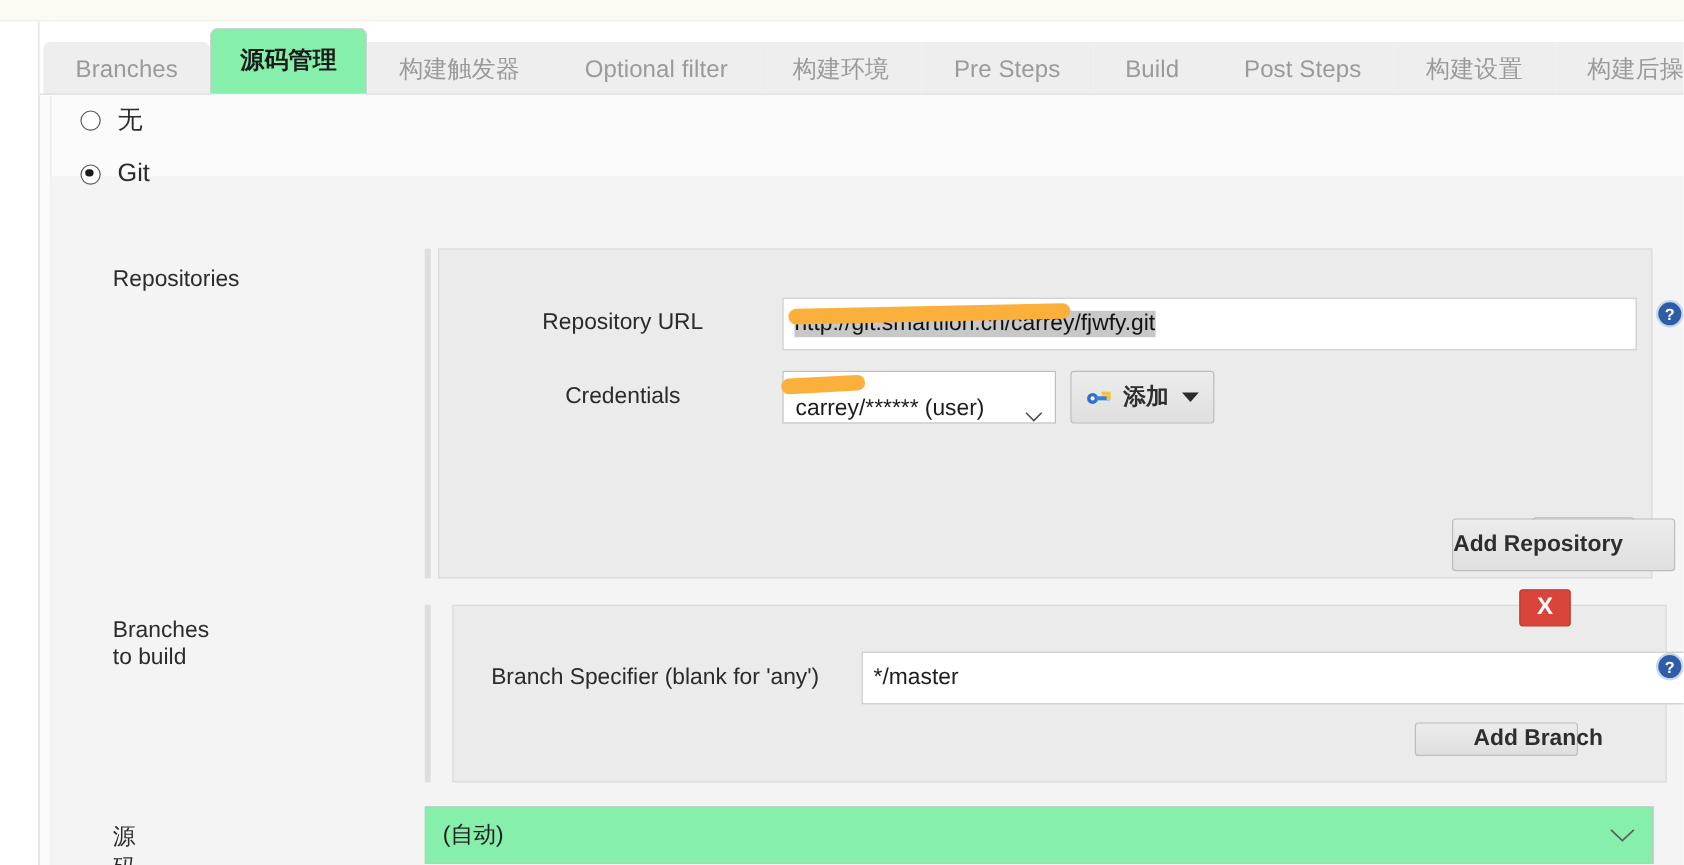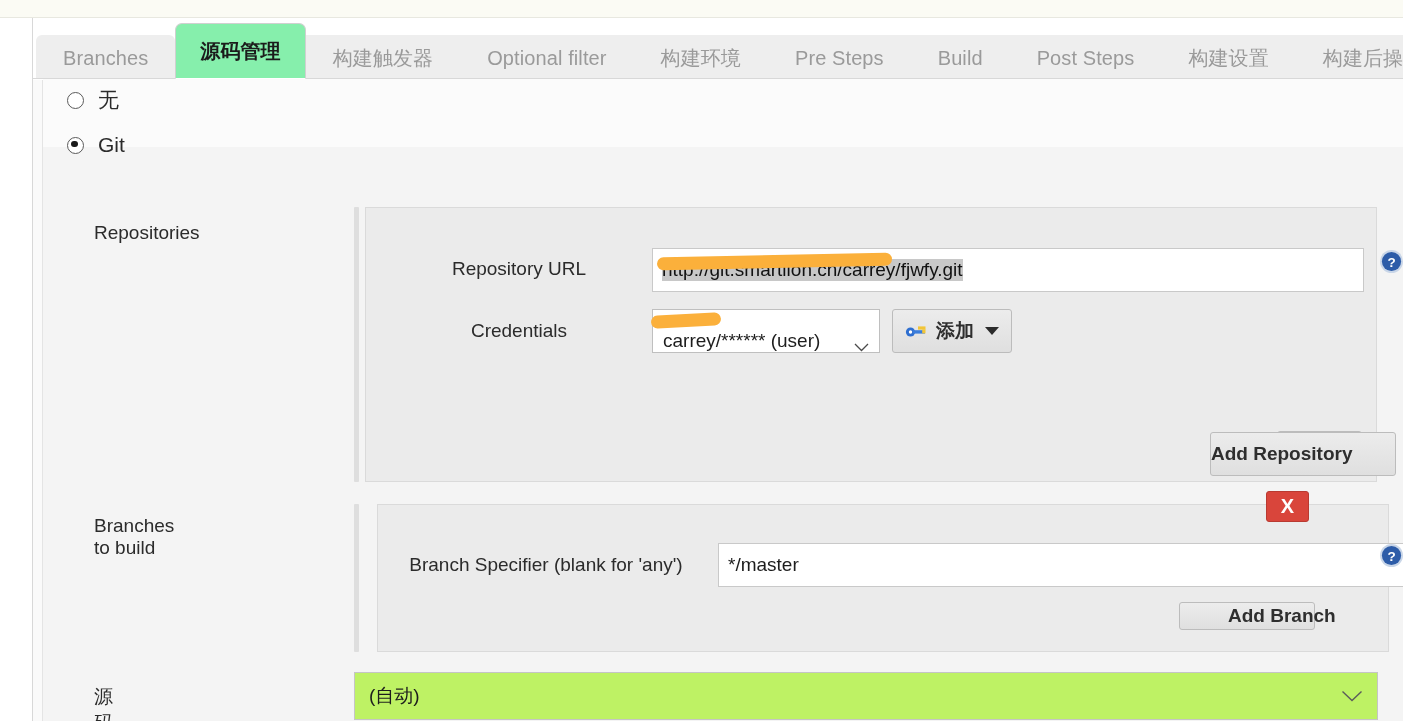--- a/index.html
+++ b/index.html
@@ -301,21 +301,21 @@
   
   .help {
     position: absolute;
     width: 25px; height: 25px;
   }
   .help svg { display: block; }
 
   
   .big-select {
     position: absolute;
-    background: #bef264;
+    background: #86efac;
     border: 1px solid #c5c5c5;
     box-sizing: border-box;
     display: flex;
     align-items: center;
     padding: 0 14px;
     font-size: 19px;
     color: #1d1d1d;
   }
   .big-select .label { flex: 1; }
   .chev-lg { width: 22px; height: 12px; flex: none; }

